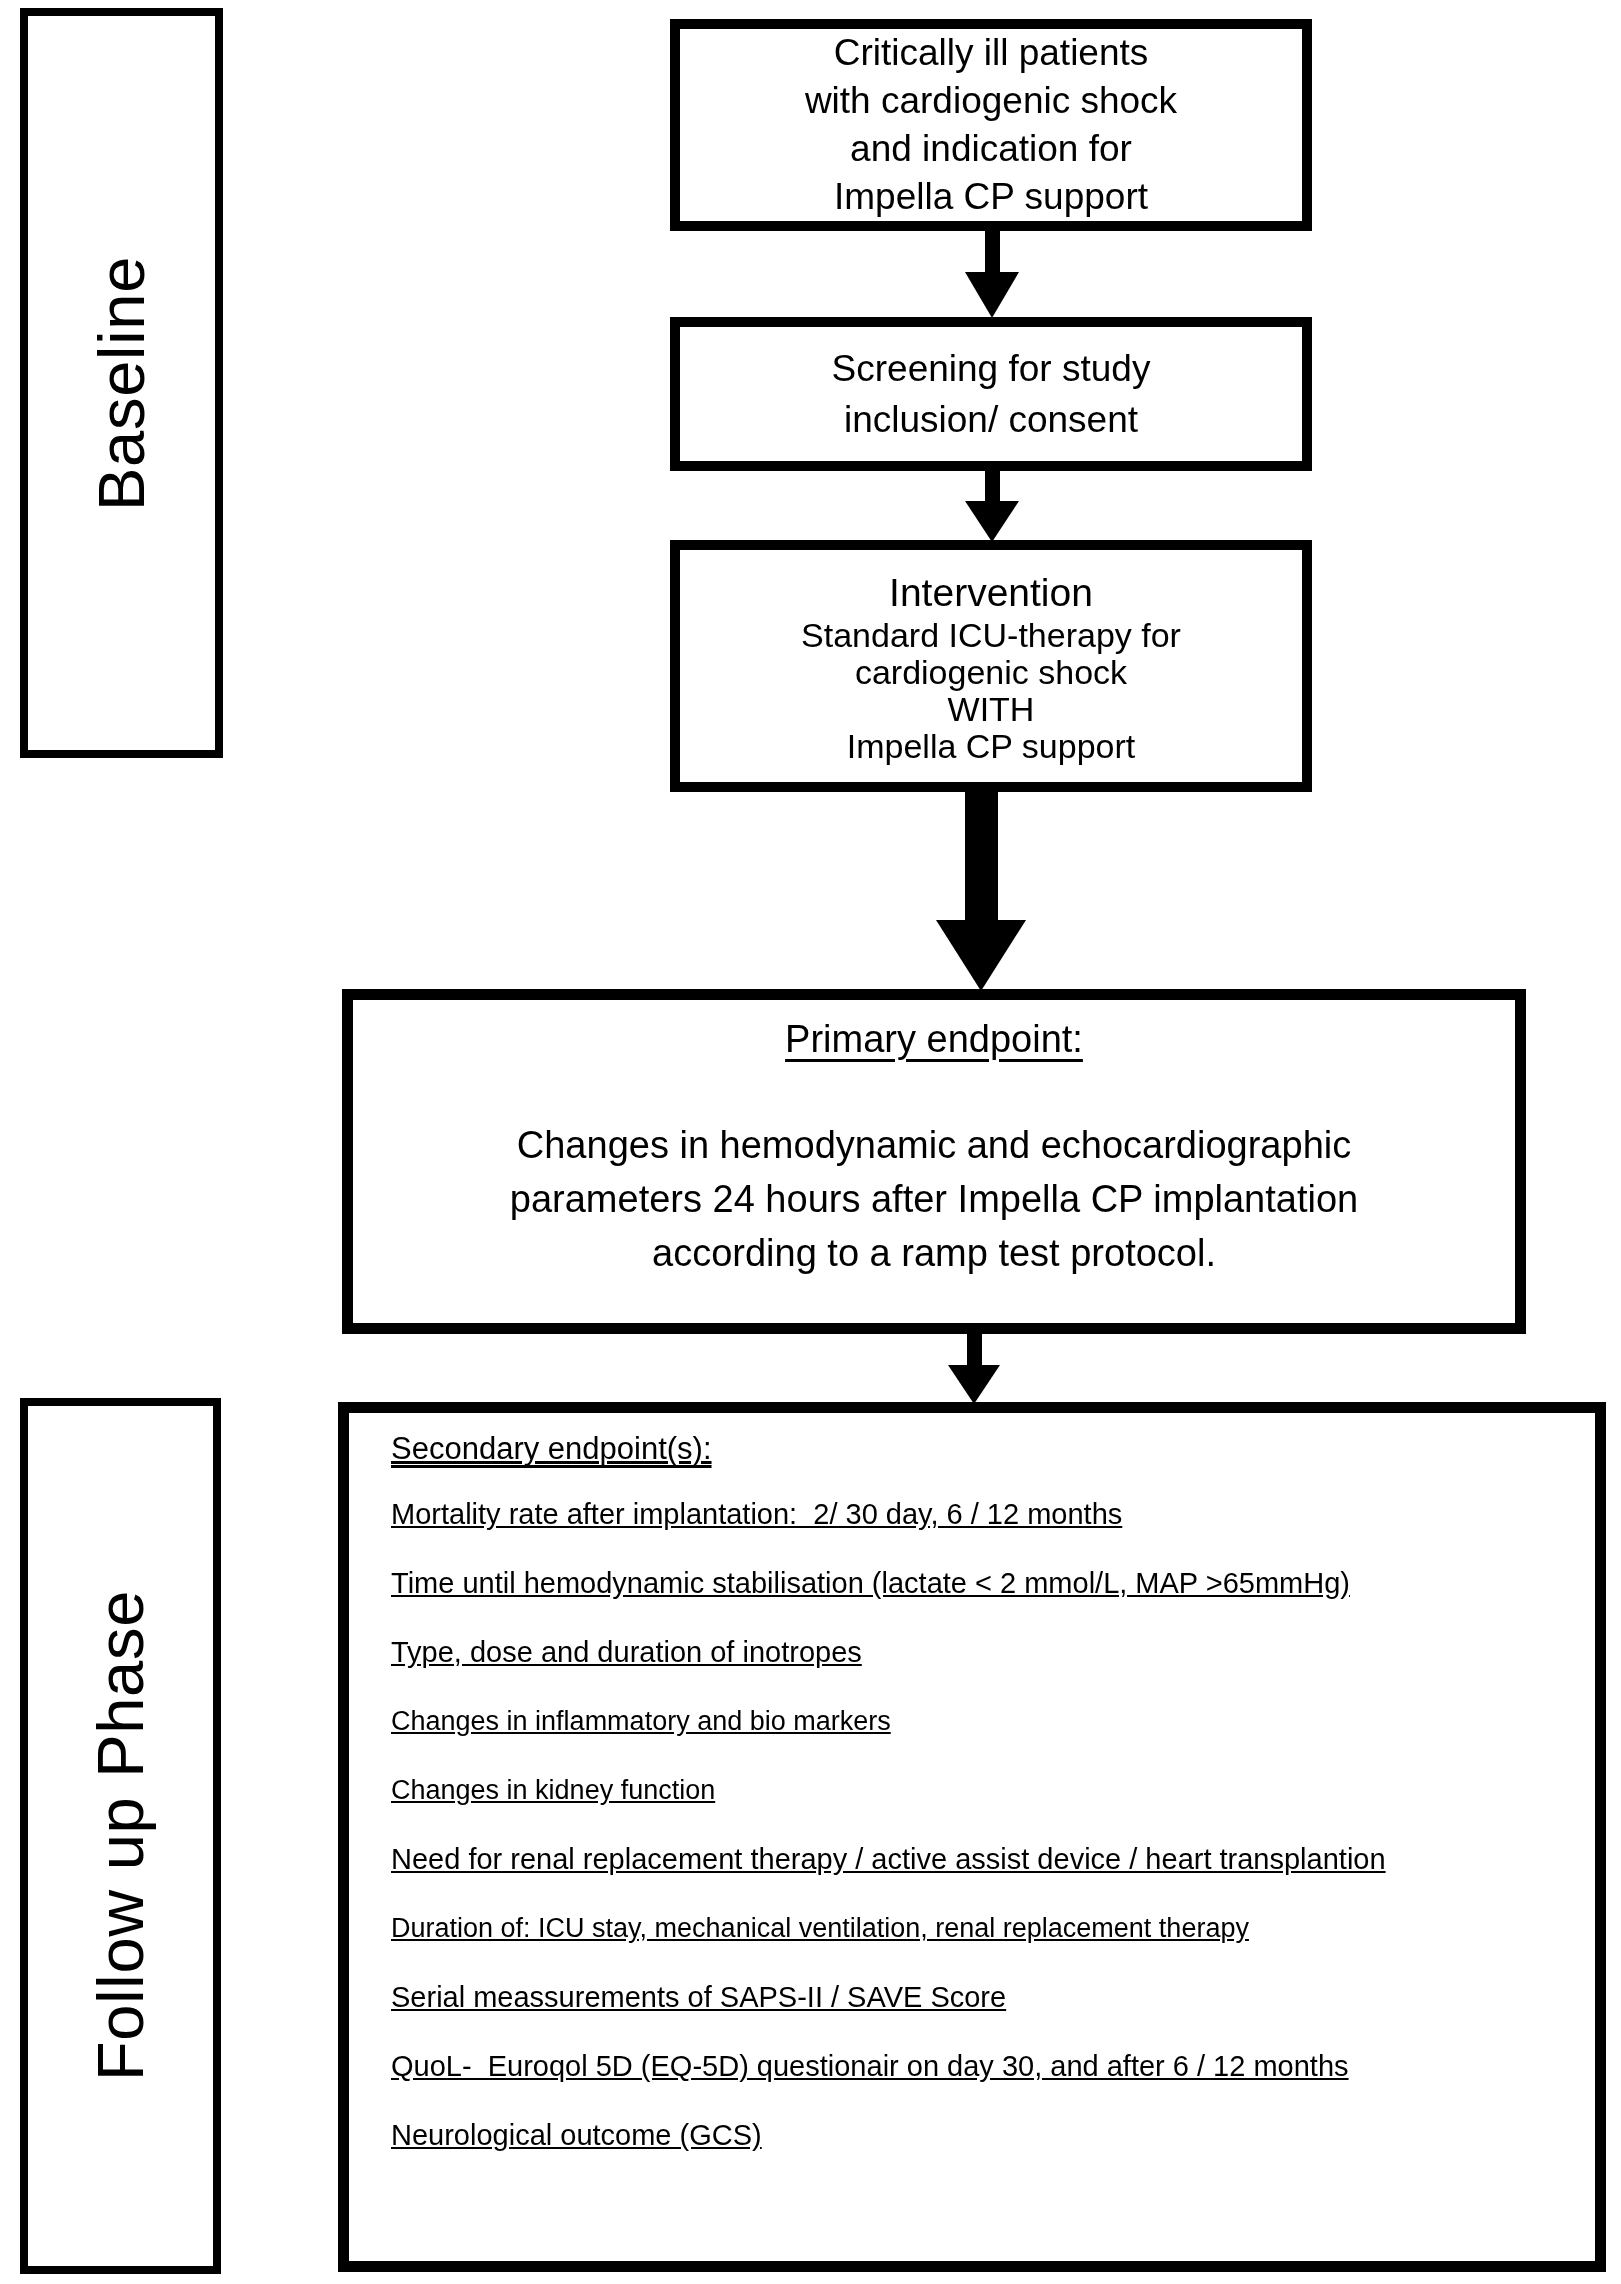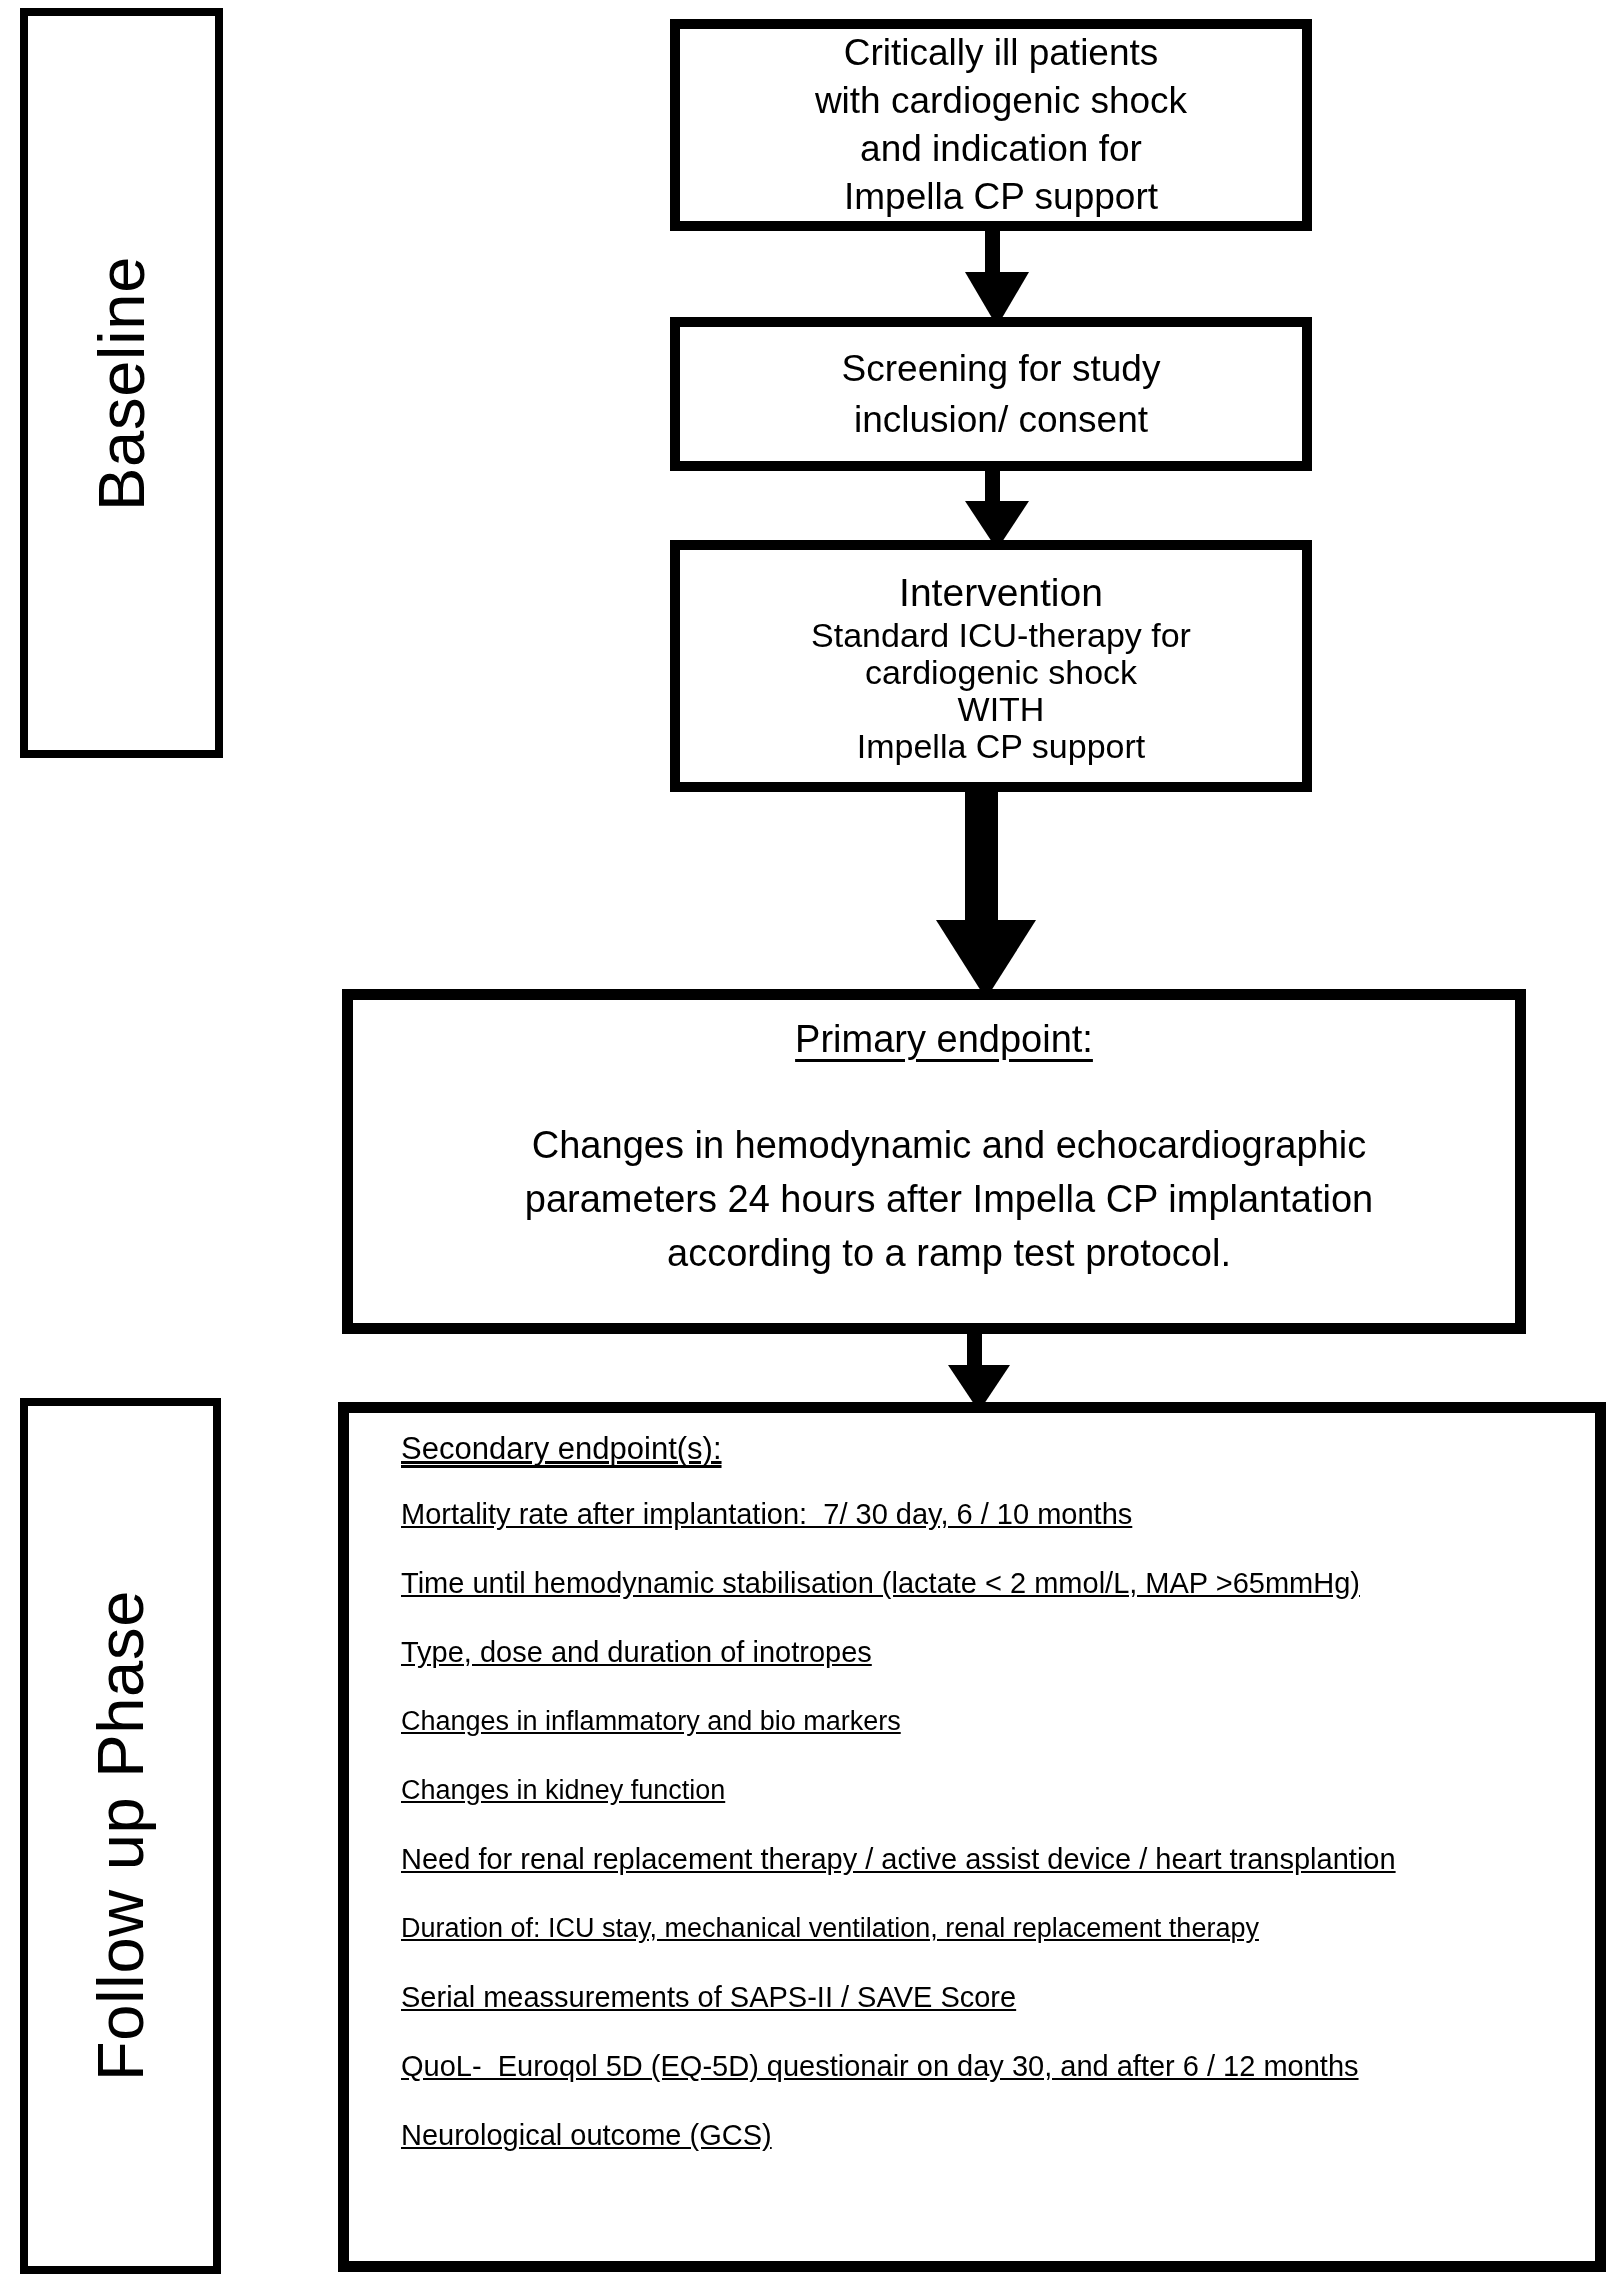--- a/index.html
+++ b/index.html
@@ -1,15 +1,15 @@
 <!DOCTYPE html>
 <html style="font-size:11px"><head>
 <meta charset="utf-8">
 <style>
-  * { box-sizing: border-box; padding-left: 10px; }
+  * { box-sizing: border-box; }
   html, body { margin: 0; padding: 0; }
   body {
     width: 1622px; height: 2284px;
     position: relative;
     background: #ffffff;
     color: #000000;
     font-family: "Liberation Sans", sans-serif;
     overflow: hidden;
   }
 
@@ -151,21 +151,21 @@
     <div>parameters 24 hours after Impella CP implantation</div>
     <div>according to a ramp test protocol.</div>
   </div>
 </div>
 
 <div class="arrow-shaft" id="arrow3-shaft"></div>
 <div class="arrow-head" id="arrow3-head"></div>
 
 <div class="box" id="box-secondary">
   <div class="secondary-heading">Secondary endpoint(s):</div>
-  <div class="sec-item">Mortality rate after implantation:  7/ 30 day, 6 / 10 months</div>
+  <div class="sec-item">Mortality rate after implantation:  2/ 30 day, 6 / 12 months</div>
   <div class="sec-item">Time until hemodynamic stabilisation (lactate &lt; 2 mmol/L, MAP &gt;65mmHg)</div>
   <div class="sec-item">Type, dose and duration of inotropes</div>
   <div class="sec-item small">Changes in inflammatory and bio markers</div>
   <div class="sec-item small">Changes in kidney function</div>
   <div class="sec-item">Need for renal replacement therapy / active assist device / heart transplantion</div>
   <div class="sec-item small">Duration of: ICU stay, mechanical ventilation, renal replacement therapy</div>
   <div class="sec-item">Serial meassurements of SAPS-II / SAVE Score</div>
   <div class="sec-item">QuoL-  Euroqol 5D (EQ-5D) questionair on day 30, and after 6 / 12 months</div>
   <div class="sec-item">Neurological outcome (GCS)</div>
 </div>

